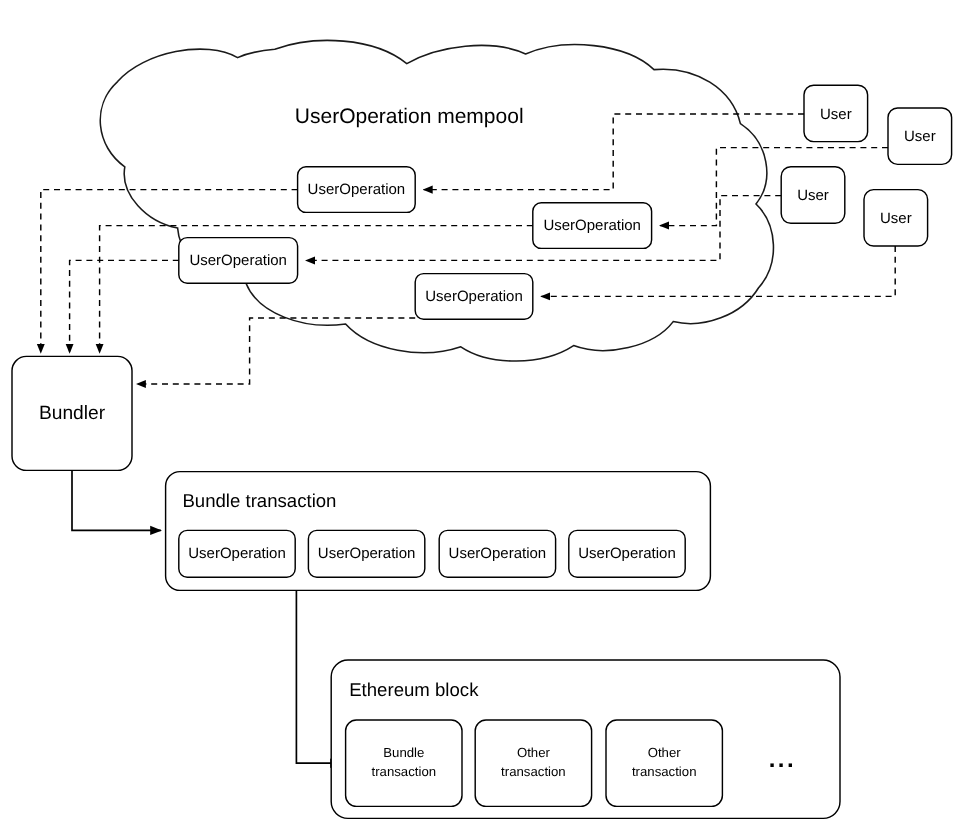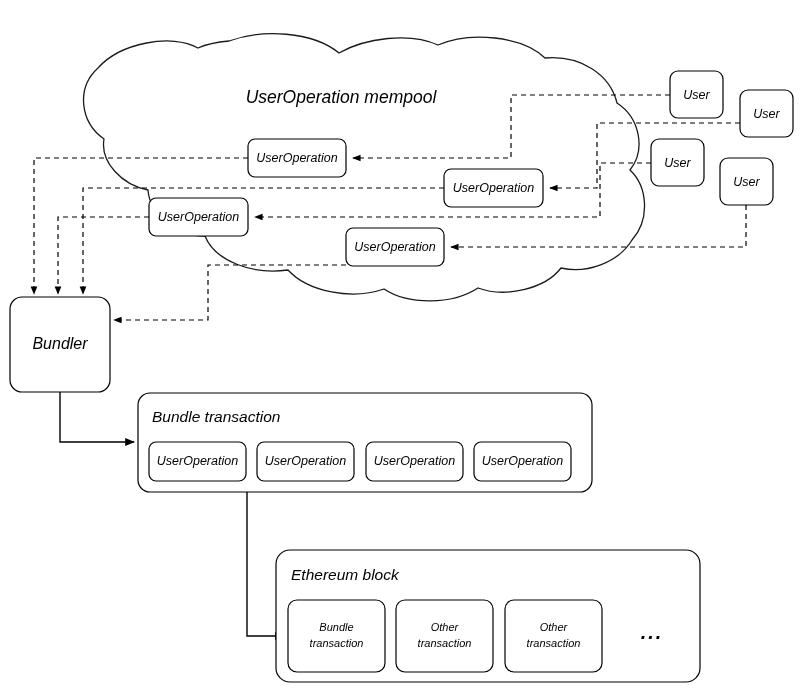--- a/index.html
+++ b/index.html
@@ -10,21 +10,20 @@
   body {
     width: 800px;
     height: 691px;
     font-family: "Liberation Sans", sans-serif;
     overflow: hidden;
   }
   #diagram-root {
     position: relative;
     width: 800px;
     height: 567px;
-    font-style: italic;
   }
   svg#diagram-svg {
     position: absolute;
     top: 0;
     left: 0;
     width: 800px;
     height: 691px;
     display: block;
   }
   .shape-stroke {

